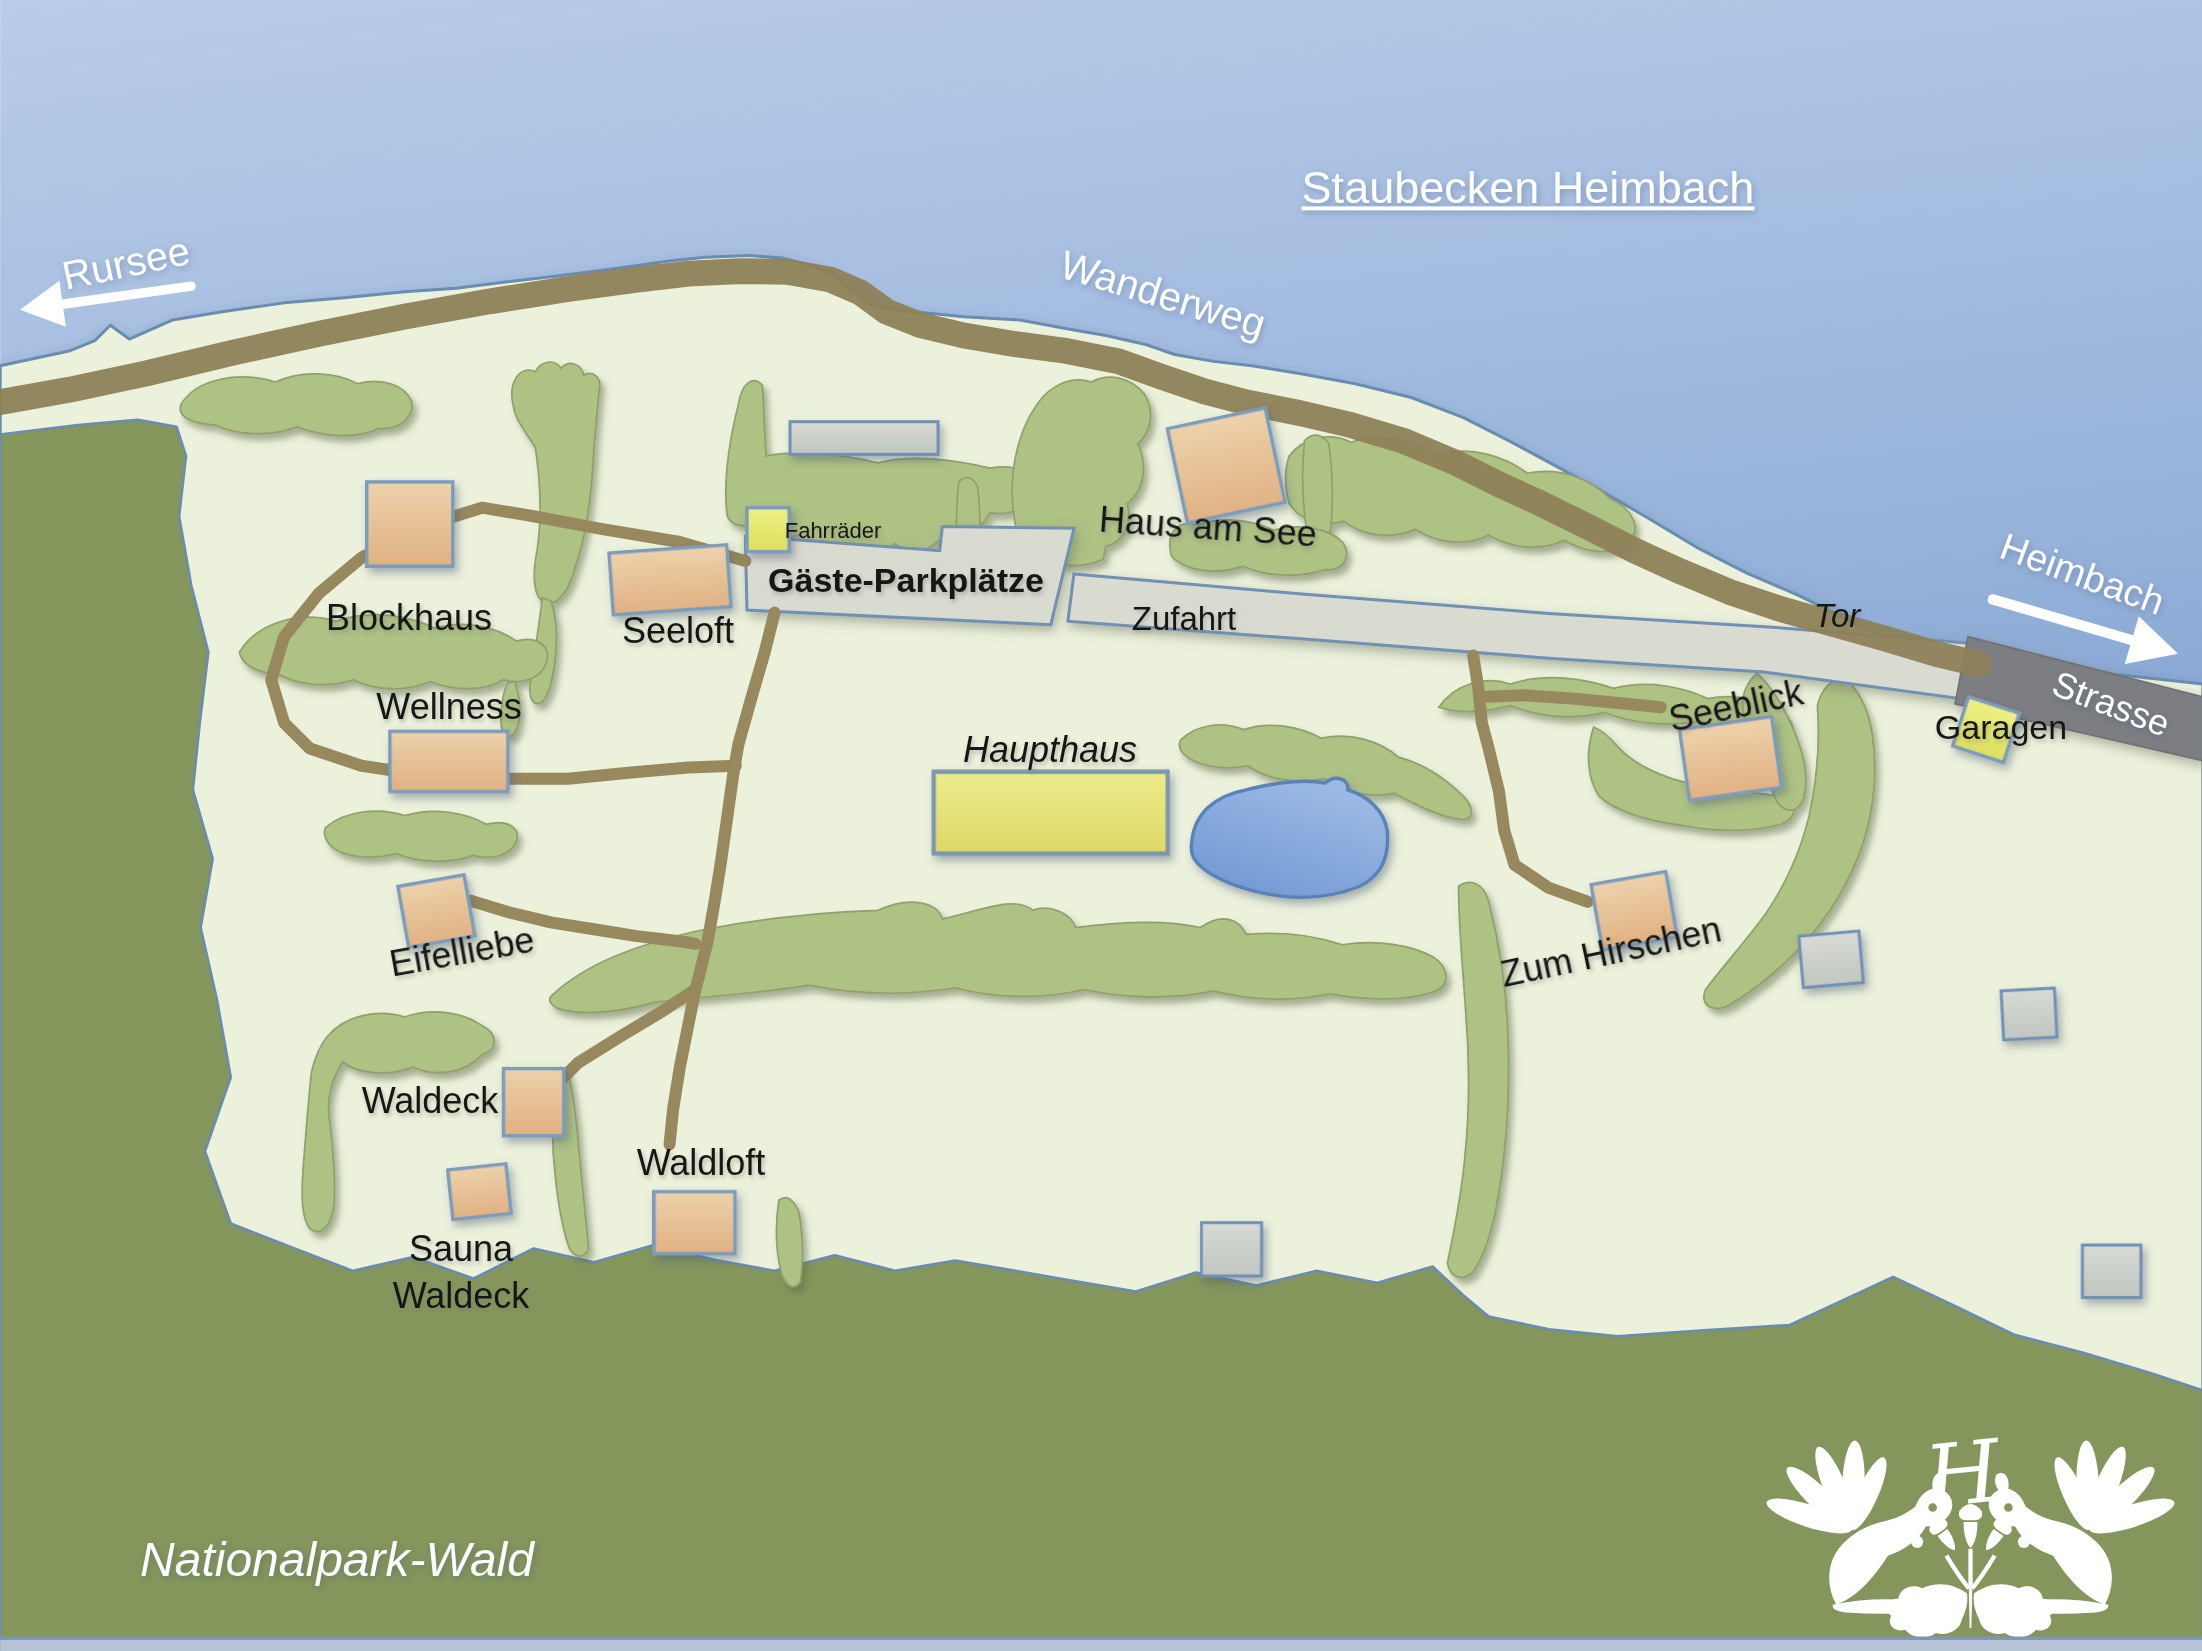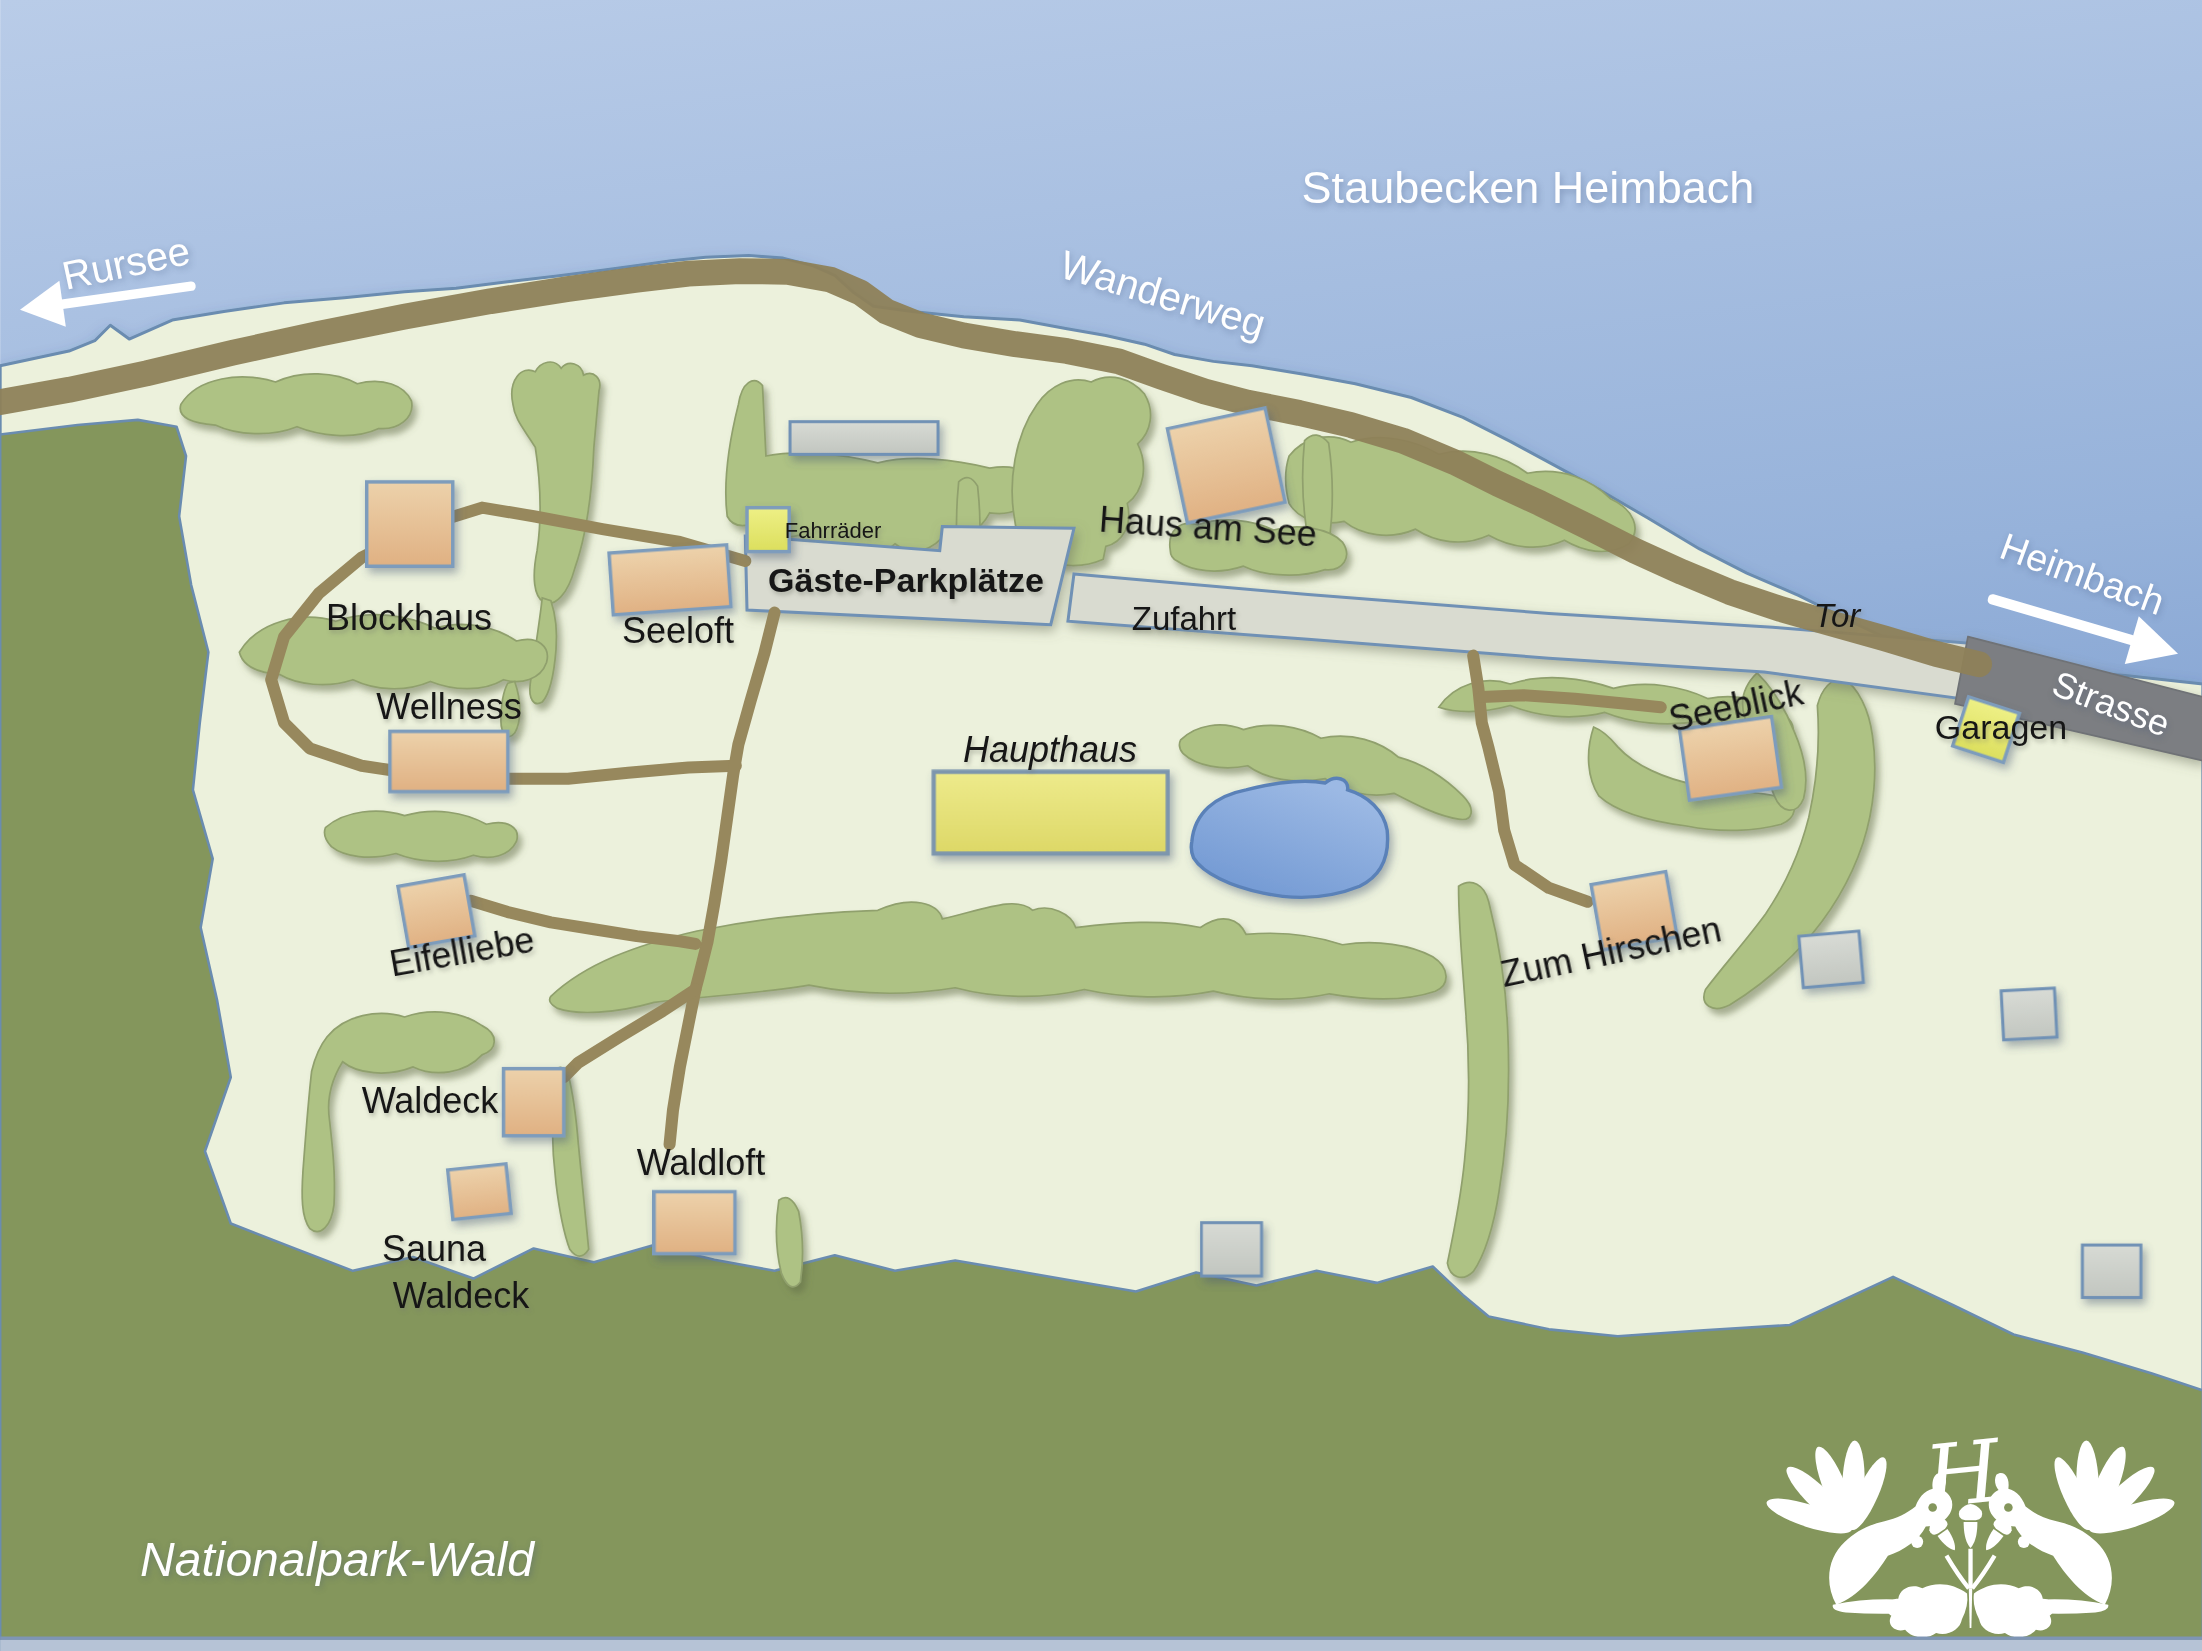--- a/index.html
+++ b/index.html
@@ -4,33 +4,33 @@
 <style>
   html,body{margin:0;padding:0;background:#ffffff;}
   .stage{position:relative;width:2203px;height:1652px;overflow:hidden;
          font-family:"Liberation Sans", sans-serif;}
   .stage svg.terrain{position:absolute;left:0;top:0;}
   
   .lb{position:absolute;transform:translate(-50%,-50%);white-space:nowrap;
       color:#161616;font-size:36px;line-height:1.05;
       text-shadow:1.7px 2.6px 4.3px rgba(120,125,110,.45);}
   .lb.white{color:#ffffff;text-shadow:1.7px 2.6px 6px rgba(60,80,120,.35);}
-  .lb.big{font-size:45px;}
+  .lb.big{font-size:45px;text-decoration:underline;}
   #lb-staubecken{left:1528px;top:188px;}
   #lb-nationalpark{left:337px;top:1560px;font-size:48px;font-style:italic;}
   #lb-rursee{left:126px;top:263px;font-size:40px;transform:translate(-50%,-50%) rotate(-12deg);}
   #lb-wanderweg{left:1163px;top:294px;font-size:40px;transform:translate(-50%,-50%) rotate(17deg);}
   #lb-heimbach{left:2082px;top:575px;font-size:38px;transform:translate(-50%,-50%) rotate(20deg);}
   #lb-strasse{left:2111px;top:704px;font-size:36px;transform:translate(-50%,-50%) rotate(21deg);}
   #lb-blockhaus{left:409px;top:618px;}
   #lb-seeloft{left:678px;top:631px;}
   #lb-wellness{left:449px;top:707px;}
   #lb-eifelliebe{left:462px;top:952px;transform:translate(-50%,-50%) rotate(-10deg);}
   #lb-waldeck{left:430px;top:1101px;}
-  #lb-sauna1{left:434px;top:1249px;text-align:center;}
+  #lb-sauna1{left:461px;top:1249px;text-align:center;}
   #lb-sauna2{left:461px;top:1296px;}
   #lb-waldloft{left:701px;top:1163px;}
   #lb-haupthaus{left:1050px;top:750px;font-style:italic;}
   #lb-hausamsee{left:1208px;top:527px;transform:translate(-50%,-50%) rotate(4deg);}
   #lb-zumhirschen{left:1611px;top:952px;transform:translate(-50%,-50%) rotate(-12deg);}
   #lb-seeblick{left:1736px;top:706px;transform:translate(-50%,-50%) rotate(-12deg);}
   #lb-garagen{left:2001px;top:728px;font-size:34px;text-align:right;}
   #lb-fahrraeder{left:833px;top:531px;font-size:22px;}
   #lb-parkplaetze{left:906px;top:581px;font-size:34px;font-weight:bold;}
   #lb-zufahrt{left:1184px;top:603px;font-size:33px;margin-top:16px;}

